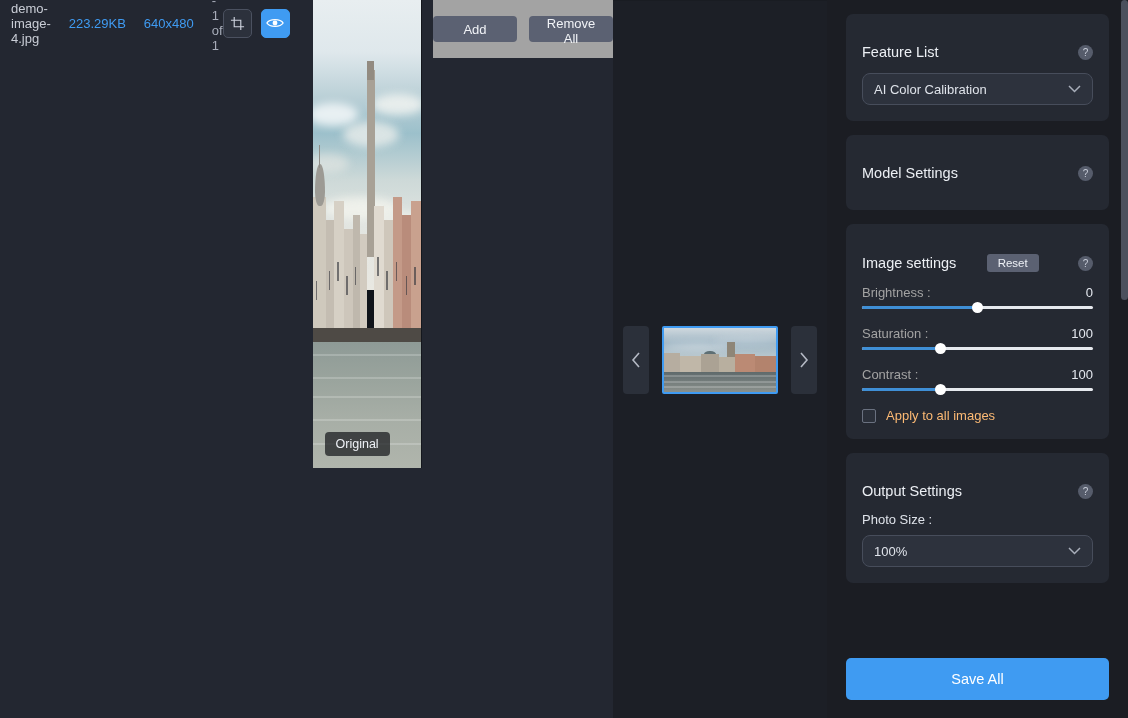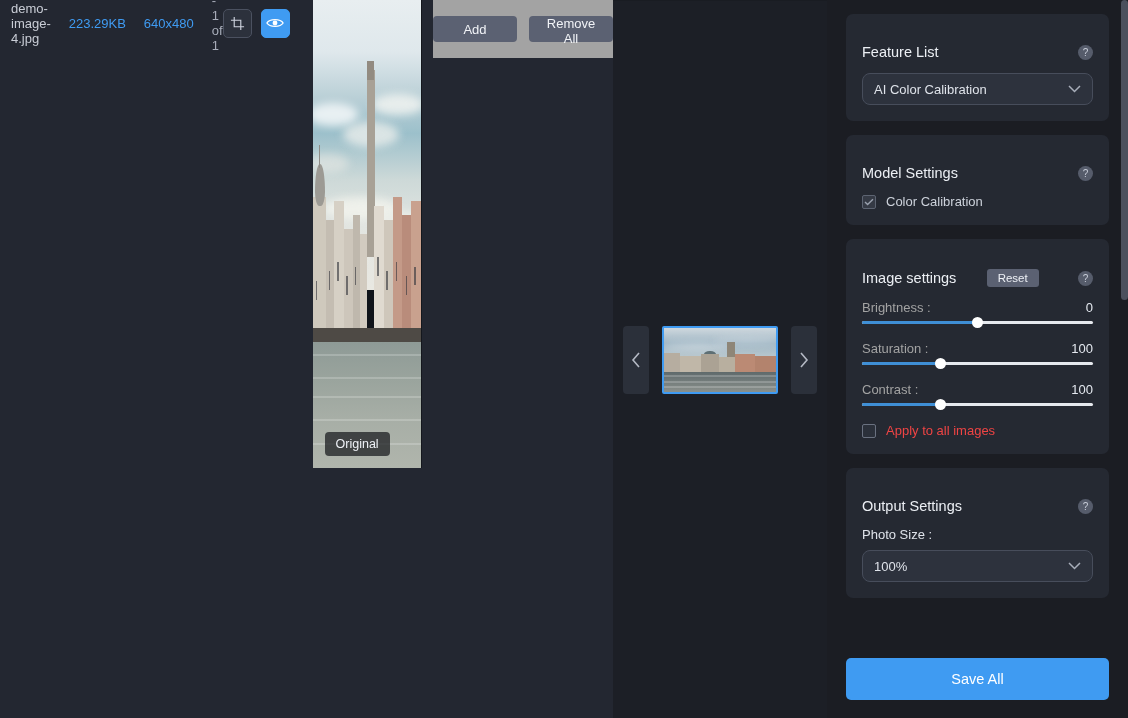--- a/index.html
+++ b/index.html
@@ -184,21 +184,21 @@
   }
   .select .chev { margin-left: auto; color: #a8aeba; }
   .chk-row { display: flex; align-items: center; gap: 10px; }
   .chkbox {
     width: 14px; height: 14px; border-radius: 2px;
     border: 1px solid #6a7180; background: #2b303a;
     display: flex; align-items: center; justify-content: center;
     flex: none;
   }
   .chkbox.checked-dim { border-color: #5d6472; background: #353a45; }
-  .chk-label { color: #ef4444; font-size: 13px; }
+  .chk-label { color: #fdba74; font-size: 13px; }
   .chk-label.dim { color: #cdd2db; }
   .slider-row { display: flex; align-items: center; margin-bottom: 6px; }
   .slider-label { color: #a3a3a3; font-size: 13px; }
   .slider-val { margin-left: auto; color: #e4e8ef; font-size: 13px; }
   .track {
     height: 3px; background: #e6e9ee; border-radius: 2px;
     position: relative; margin-bottom: 17px;
   }
   .track .fill { position: absolute; left: 0; top: 0; height: 3px; background: #3f8fd6; border-radius: 2px; }
   .track .knob {
@@ -415,28 +415,20 @@
               <path d="M1 1 L6.5 6.5 L12 1" fill="none" stroke="#a8aeba" stroke-width="1.5"></path>
             </svg>
           </div>
         </div>
 
         <div class="card">
           <div class="card-head">
             <span class="card-title">Model Settings</span>
             <span class="help">?</span>
           </div>
-          <div class="chk-row">
-            <span class="chkbox checked-dim">
-              <svg width="10" height="8" viewBox="0 0 10 8">
-                <path d="M1 4 L3.6 6.6 L9 1.2" fill="none" stroke="#9aa1ae" stroke-width="1.4"></path>
-              </svg>
-            </span>
-            <span class="chk-label dim">Color Calibration</span>
-          </div>
         </div>
 
         <div class="card">
           <div class="card-head">
             <span class="card-title">Image settings</span>
             <button class="reset-btn">Reset</button>
             <span class="help">?</span>
           </div>
 
           <div class="slider-row">

